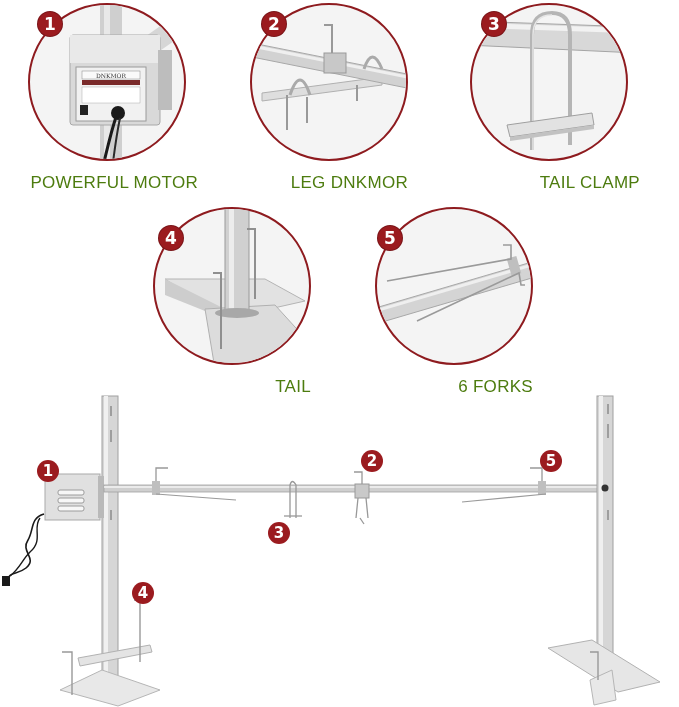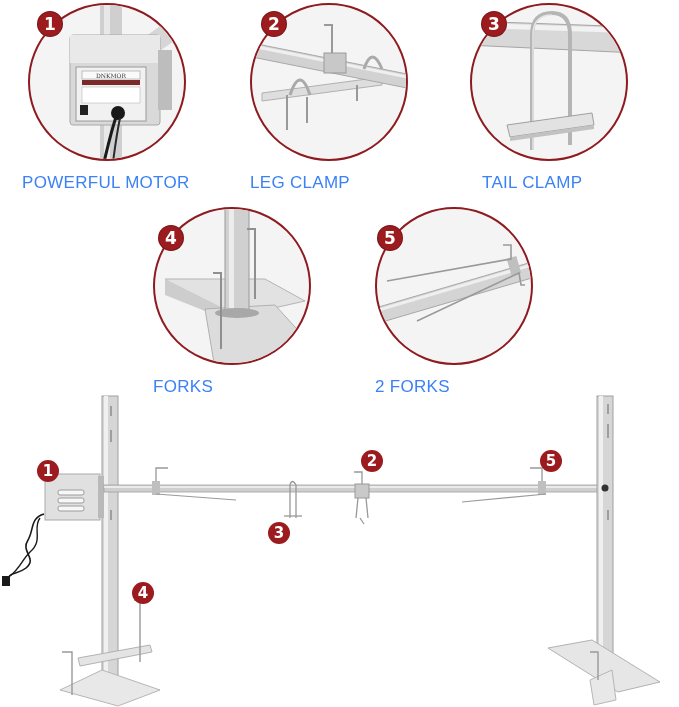--- a/index.html
+++ b/index.html
@@ -25,23 +25,23 @@
     line-height: 24px;
     text-align: center;
     font-family: "DejaVu Sans", sans-serif;
     box-shadow: 0 0 0 1px #7a1418;
   }
   .label {
     position: absolute;
     font-size: 17px;
     font-weight: 500;
     letter-spacing: 0.3px;
-    text-align: left;
+    text-align: right;
     white-space: nowrap;
-    color: #3b82f6;
+    color: #4d7c0f;
   }
   .callout-badge {
     position: absolute;
     width: 22px; height: 22px;
     border-radius: 50%;
     background: #9b1b1f;
     color: #fff;
     font-weight: bold;
     font-size: 15px;
     line-height: 22px;
@@ -86,21 +86,21 @@
       <rect x="72" y="48" width="22" height="20" fill="#c8c8c8" stroke="#999"></rect>
       <path d="M80 48 L80 20 L72 20" stroke="#999" stroke-width="2" fill="none"></path>
       <path d="M38 90 Q48 60 58 90" stroke="#aaa" stroke-width="3" fill="none"></path>
       <line x1="35" y1="90" x2="35" y2="125" stroke="#999" stroke-width="2"></line>
       <line x1="55" y1="92" x2="55" y2="118" stroke="#999" stroke-width="2"></line>
       <line x1="105" y1="80" x2="105" y2="96" stroke="#999" stroke-width="2"></line>
       <path d="M112 64 Q120 40 130 64" stroke="#aaa" stroke-width="3" fill="none"></path>
     </svg>
   </div>
   <div class="badge" style="left:262px; top:12px;">2</div>
-  <div class="label" style="left:250px; top:173px; width:158px;">LEG CLAMP</div>
+  <div class="label" style="left:250px; top:173px; width:158px;">LEG DNKMOR</div>
 </div>
 
 <div class="feature">
   <div class="circle" style="left:470px; top:3px; width:158px; height:158px;">
     <svg width="158" height="158" viewBox="0 0 158 158">
       <path d="M-5 16 L165 22 L165 48 L-5 40 Z" fill="#d8d8d8" stroke="#a5a5a5"></path>
       <path d="M-5 20 L165 26" stroke="#f2f2f2" stroke-width="5"></path>
       <path d="M60 145 L60 30 Q60 8 80 8 Q98 8 98 30 L98 140" stroke="#b5b5b5" stroke-width="4" fill="none"></path>
       <path d="M61 145 L61 30 Q61 10 80 10" stroke="#e6e6e6" stroke-width="1.5" fill="none"></path>
       <polygon points="35,120 120,108 122,120 38,132" fill="#e2e2e2" stroke="#9f9f9f"></polygon>
@@ -118,35 +118,35 @@
       <polygon points="10,70 10,86 70,110 70,100" fill="#cdcdcd"></polygon>
       <polygon points="50,100 120,96 160,140 60,160" fill="#dcdcdc" stroke="#b0b0b0"></polygon>
       <rect x="70" y="-5" width="24" height="108" fill="#d0d0d0" stroke="#9a9a9a"></rect>
       <rect x="74" y="-5" width="5" height="108" fill="#ececec"></rect>
       <ellipse cx="82" cy="104" rx="22" ry="5" fill="#a8a8a8"></ellipse>
       <path d="M66 140 L66 64 L58 64" stroke="#8f8f8f" stroke-width="2" fill="none"></path>
       <path d="M100 90 L100 20 L92 20" stroke="#8f8f8f" stroke-width="2" fill="none"></path>
     </svg>
   </div>
   <div class="badge" style="left:159px; top:226px;">4</div>
-  <div class="label" style="left:153px; top:377px; width:158px;">FORKS</div>
+  <div class="label" style="left:153px; top:377px; width:158px;">TAIL</div>
 </div>
 
 <div class="feature">
   <div class="circle" style="left:375px; top:207px; width:158px; height:158px;">
     <svg width="158" height="158" viewBox="0 0 158 158">
       <path d="M-5 100 L165 50 L165 66 L-5 116 Z" fill="#d4d4d4" stroke="#a8a8a8"></path>
       <path d="M-5 103 L165 53" stroke="#efefef" stroke-width="3"></path>
       <rect x="132" y="48" width="10" height="18" fill="#bfbfbf" transform="rotate(-16 137 57)"></rect>
       <path d="M10 72 L134 50 L134 36 L126 36" stroke="#9a9a9a" stroke-width="1.6" fill="none"></path>
       <path d="M40 112 L142 64 L144 76 L148 76" stroke="#9a9a9a" stroke-width="1.6" fill="none"></path>
     </svg>
   </div>
   <div class="badge" style="left:378px; top:226px;">5</div>
-  <div class="label" style="left:375px; top:377px; width:158px;">2 FORKS</div>
+  <div class="label" style="left:375px; top:377px; width:158px;">6 FORKS</div>
 </div>
 
 <div style="position:absolute; left:0; top:390px; width:679px; height:317px;">
   <svg width="679" height="317" viewBox="0 0 679 317">
 
     <rect x="102" y="6" width="16" height="285" fill="#d6d6d6" stroke="#a0a0a0"></rect>
     <rect x="104" y="6" width="4" height="285" fill="#f0f0f0"></rect>
     <line x1="111" y1="16" x2="111" y2="26" stroke="#666" stroke-width="1"></line>
     <line x1="111" y1="40" x2="111" y2="52" stroke="#666" stroke-width="1"></line>
     <line x1="111" y1="120" x2="111" y2="130" stroke="#666" stroke-width="1"></line>

